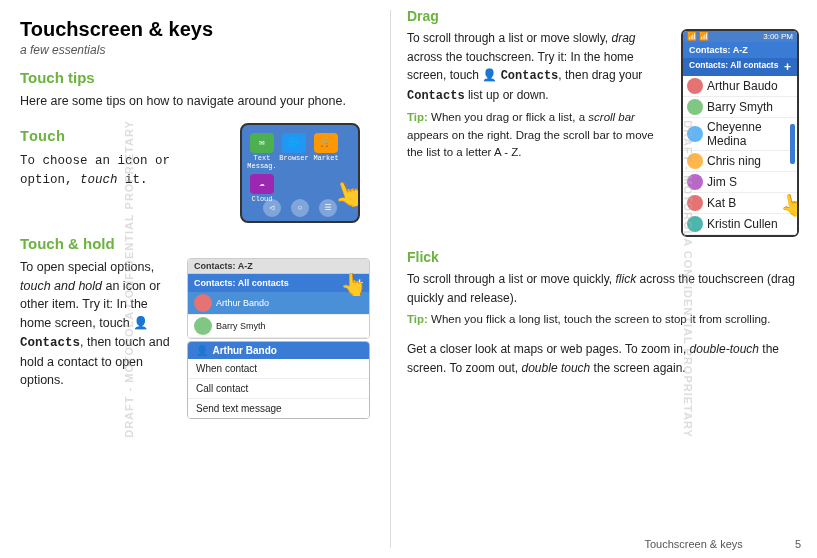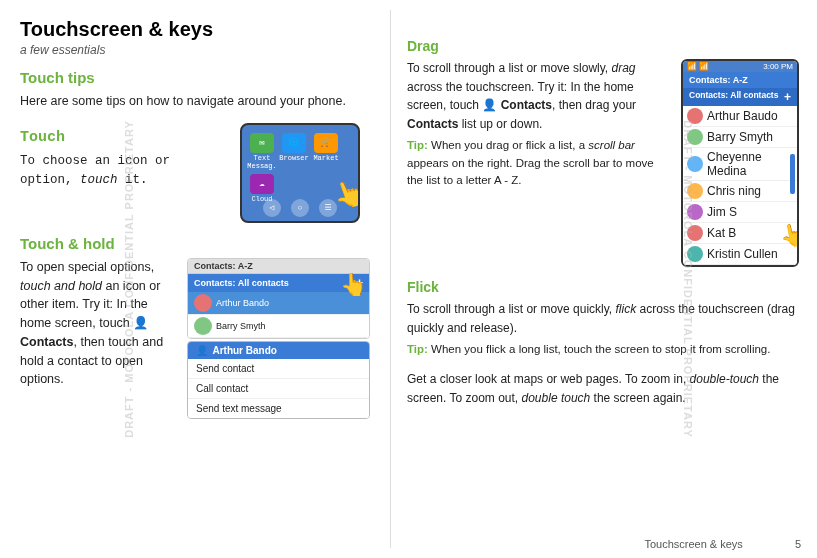--- a/index.html
+++ b/index.html
@@ -303,23 +303,22 @@
     
     .col-divider {
       width: 1px;
       background: #ddd;
       margin: 10px 0;
     }
 
     
     .right-col {
       flex: 1;
-      padding: 18px 16px 10px 16px;
+      padding: 8px 16px 10px 16px;
       position: relative;
-      margin-top: 20px;
     }
 
     .drag-section, .flick-section, .zoom-section {
       margin-bottom: 12px;
     }
 
     .right-section-heading {
       font-size: 14px;
       font-weight: bold;
       color: #6db33f;
@@ -338,21 +337,21 @@
       line-height: 1.5;
       margin-top: 4px;
     }
 
     .tip-label {
       font-weight: bold;
       color: #6db33f;
     }
 
     .italic { font-style: italic; }
-    .bold { font-weight: bold; }
+    .bold { font-weight: bold; font-family: Liberation Mono, monospace; }
 
     
     .drag-content {
       display: flex;
       gap: 12px;
       align-items: flex-start;
     }
 
     .drag-text {
       flex: 1;
@@ -524,21 +523,21 @@
               <div class="contact-avatar av2"></div>
               <span class="contact-name">Barry Smyth</span>
             </div>
           </div>
 
           <div class="context-menu">
             <div class="context-menu-header">
               <span>👤</span>
               <span>Arthur Bando</span>
             </div>
-            <div class="context-menu-item">Send contact</div>
+            <div class="context-menu-item">When contact</div>
             <div class="context-menu-item">Call contact</div>
             <div class="context-menu-item">Send text message</div>
           </div>
           <div class="hand-cursor-hold" style="position:absolute; right:2px; top:14px; font-size:22px;">👆</div>
         </div>
       </div>
     </div>
 
   </div>
 

